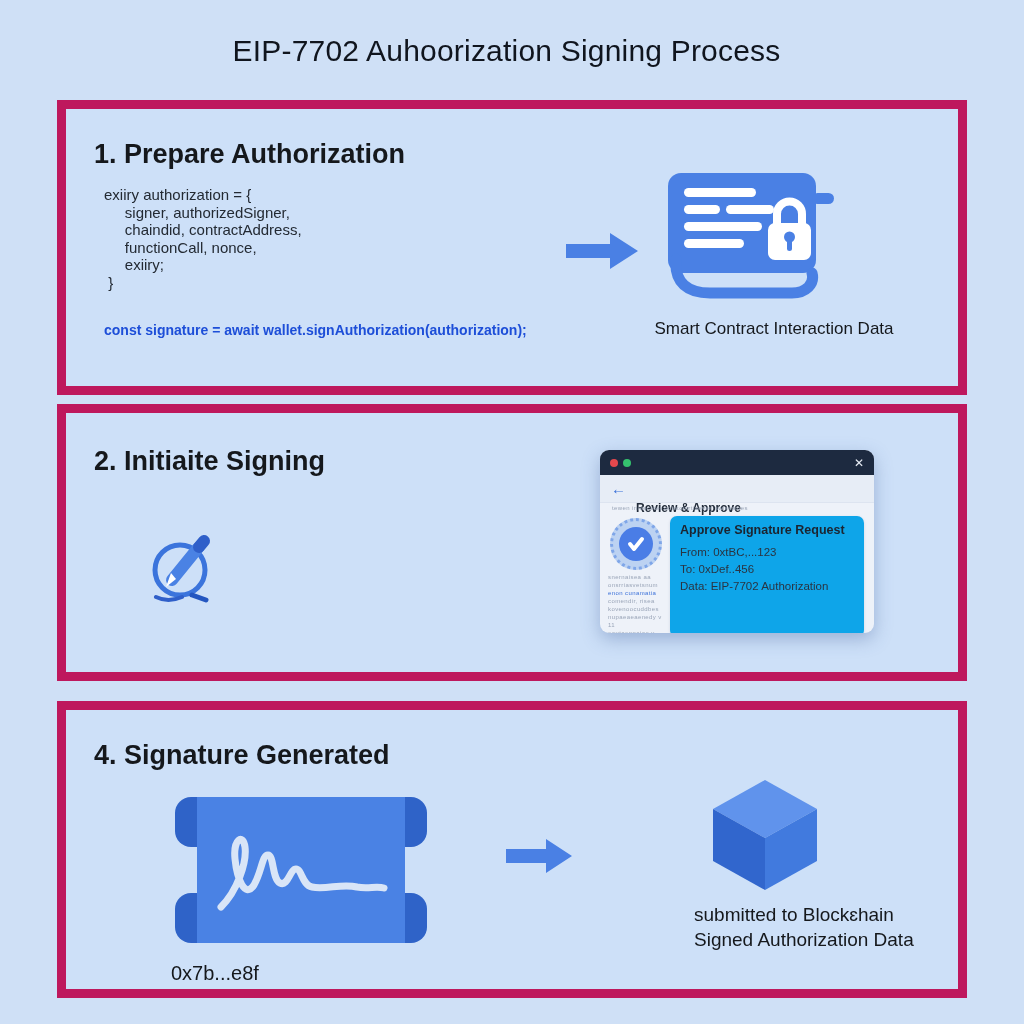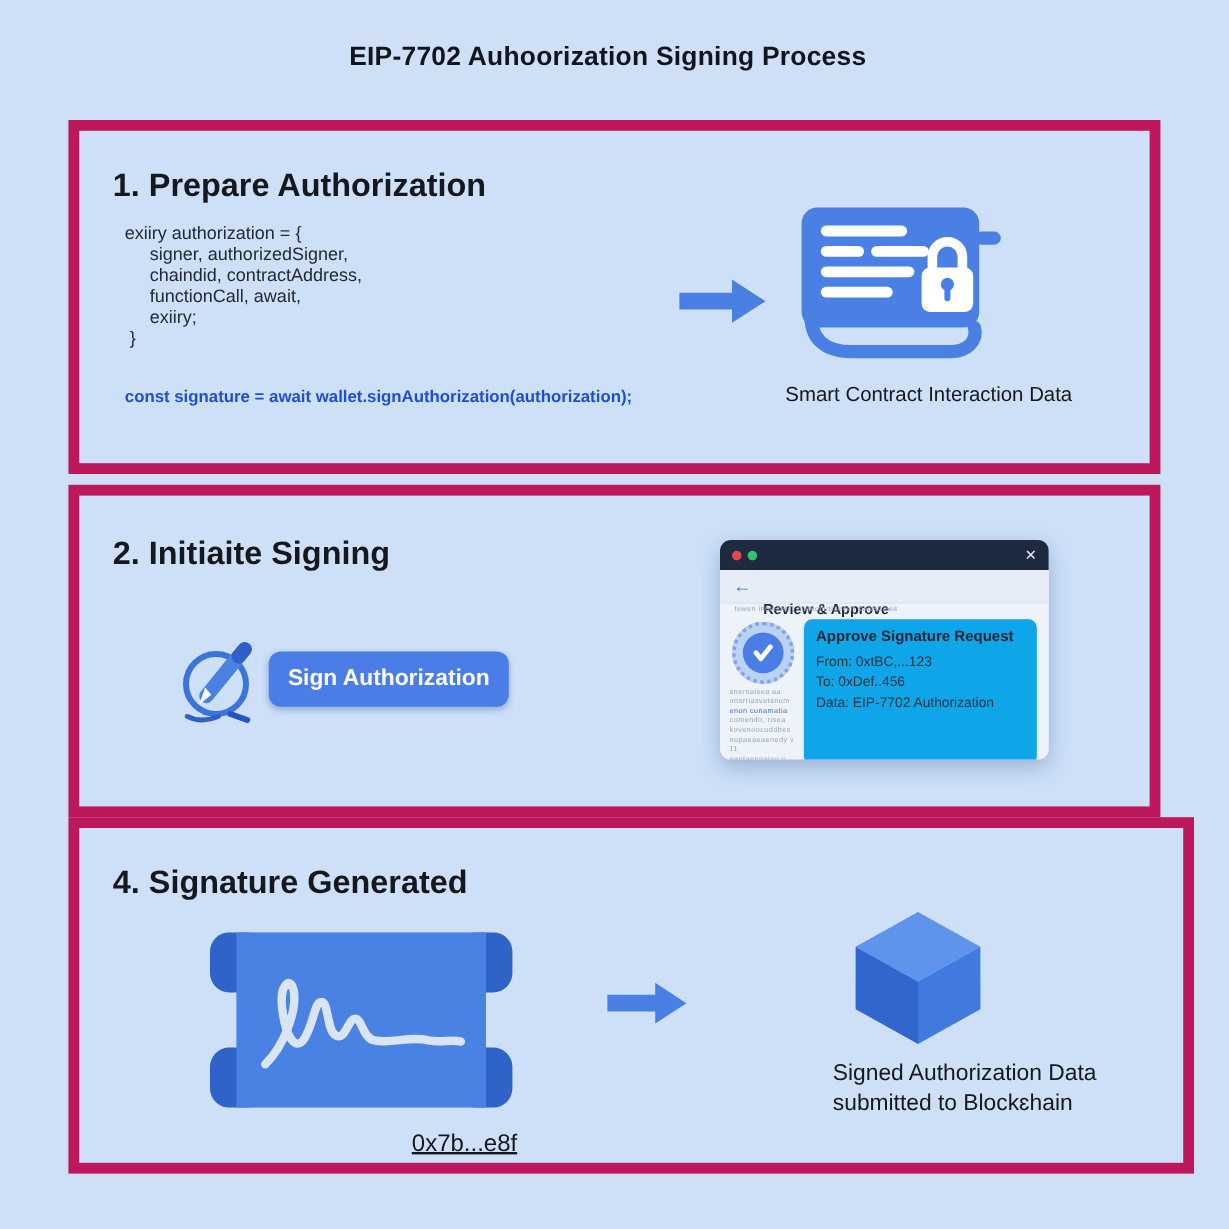--- a/index.html
+++ b/index.html
@@ -5,21 +5,21 @@
   html,body{margin:0;padding:0;}
   body{
     width:1024px;height:1024px;position:relative;overflow:hidden;
     background:#cfe0f6;
     font-family:"Liberation Sans",sans-serif;
     color:#131722;
   }
   .abs{position:absolute;}
   .page-title{
     width:1013px;top:34px;text-align:center;
-    font-size:22px;font-weight:700;color:#10151e;letter-spacing:.2px;
+    font-size:30px;font-weight:400;color:#10151e;letter-spacing:.2px;
   }
   .panel{
     left:57px;width:892px;
     background:#cde0f8;
     border:9px solid #be185d;
   }
   .panel-heading{
     font-size:27px;font-weight:600;color:#15181c;
   }
   .code{
@@ -77,21 +77,21 @@
 
 <div class="abs page-title">EIP-7702 Auhoorization Signing Process</div>
 
 <div class="abs panel" style="top:100px;height:277px;">
   <div class="abs panel-heading" style="left:28px;top:30px;">1. Prepare Authorization</div>
 
   <div class="abs" style="left:38px;top:77px;">
     <div class="code">exiiry authorization = {</div>
     <div class="code">     signer, authorizedSigner,</div>
     <div class="code">     chaindid, contractAddress,</div>
-    <div class="code">     functionCall, await,</div>
+    <div class="code">     functionCall, nonce,</div>
     <div class="code">     exiiry;</div>
     <div class="code"> }</div>
   </div>
   <div class="abs code-call" style="left:38px;top:213px;">const signature = await wallet.signAuthorization(authorization);</div>
 
   <svg class="abs" style="left:500px;top:120px;" width="74" height="44" viewBox="0 0 74 44">
     <polygon points="0,15 44,15 44,4 72,22 44,40 44,29 0,29" fill="#4a80e4"></polygon>
   </svg>
 
   <svg class="abs" style="left:600px;top:62px;" width="170" height="135" viewBox="0 0 170 135">
@@ -117,21 +117,20 @@
 
   <svg class="abs" style="left:80px;top:116px;" width="76" height="76" viewBox="0 0 76 76">
     <circle cx="34" cy="41" r="25" stroke="#3b74dc" stroke-width="5" fill="none"></circle>
     <path d="M10,68 q12,6 26,0" stroke="#2f5fc9" stroke-width="4" fill="none" stroke-linecap="round"></path>
     <path d="M46,66 l14,5" stroke="#2356c0" stroke-width="5" fill="none" stroke-linecap="round"></path>
     <line x1="26" y1="51" x2="52" y2="19" stroke="#4a82e4" stroke-width="12" stroke-linecap="round"></line>
     <line x1="53" y1="18" x2="58" y2="12" stroke="#2f5fc9" stroke-width="12" stroke-linecap="round"></line>
     <polygon points="20,58 30,50 25,44" fill="#ffffff"></polygon>
   </svg>
 
-  <button class="abs btn-sign" style="left:158px;top:130px;">Sign Authorization</button>
 
 </div>
 
 <div class="abs dialog">
   <div class="dlg-titlebar">
     <span class="dot dot-red"></span>
     <span class="dot dot-green"></span>
     <span class="dlg-close">✕</span>
   </div>
   <div class="dlg-header">
@@ -160,43 +159,43 @@
     <div class="dlg-card">
       <div class="dlg-req-title">Approve Signature Request</div>
       <div class="dlg-row">From: 0xtBC,...123</div>
       <div class="dlg-row">To: 0xDef..456</div>
       <div class="dlg-row">Data: EIP-7702 Authorization</div>
     </div>
   </div>
 
 </div>
 
-<div class="abs panel" style="top:681px;height:279px;padding-left:28px;">
+<div class="abs panel" style="top:701px;height:279px;">
   <div class="abs panel-heading" style="left:28px;top:30px;">4. Signature Generated</div>
 
   <svg class="abs" style="left:105px;top:75px;" width="260" height="170" viewBox="0 0 260 170">
     <rect x="4" y="12" width="46" height="50" rx="16" fill="#2f63c8"></rect>
     <rect x="4" y="108" width="46" height="50" rx="16" fill="#2f63c8"></rect>
     <rect x="210" y="12" width="46" height="50" rx="16" fill="#2f63c8"></rect>
     <rect x="210" y="108" width="46" height="50" rx="16" fill="#2f63c8"></rect>
     <rect x="26" y="12" width="208" height="146" fill="#4a82e4"></rect>
     <path d="M50,122 C66,106 76,78 74,62 C72,48 62,54 64,74 C66,94 74,114 83,100
              C91,86 91,70 97,70 C103,70 101,94 109,98 C117,102 119,84 125,84
              C131,84 131,100 141,102 C155,105 171,98 186,102 C196,104 206,101 213,103" stroke="#d9e5f7" stroke-width="7" fill="none" stroke-linecap="round"></path>
   </svg>
 
-  <div class="abs hash" style="left:105px;top:252px;width:260px;text-align:right;text-decoration:underline;">0x7b...e8f</div>
+  <div class="abs hash" style="left:105px;top:252px;width:260px;text-align:left;">0x7b...e8f</div>
 
   <svg class="abs" style="left:440px;top:125px;" width="68" height="42" viewBox="0 0 68 42">
     <polygon points="0,14 40,14 40,4 66,21 40,38 40,28 0,28" fill="#4a80e4"></polygon>
   </svg>
 
   <svg class="abs" style="left:643px;top:66px;" width="112" height="116" viewBox="0 0 112 116">
     <polygon points="56,4 108,33 56,62 4,33" fill="#6093ec"></polygon>
     <polygon points="4,33 56,62 56,114 4,85" fill="#3166cd"></polygon>
     <polygon points="108,33 56,62 56,114 108,85" fill="#417ade"></polygon>
   </svg>
 
   <div class="abs cap2" style="left:628px;top:192px;width:300px;">
+    <div>submitted to Blockɛhain</div>
     <div>Signed Authorization Data</div>
-    <div>submitted to Blockɛhain</div>
   </div>
 </div>
 
 </body></html>

